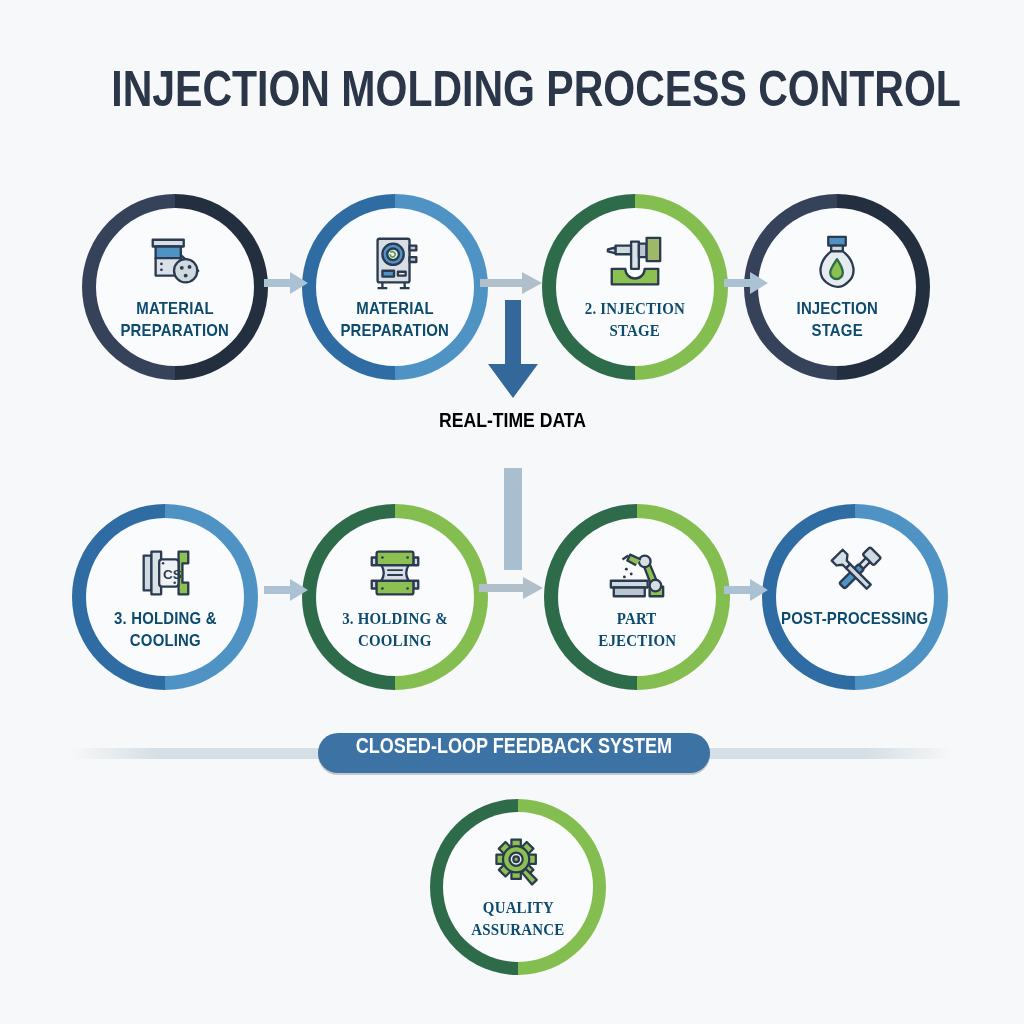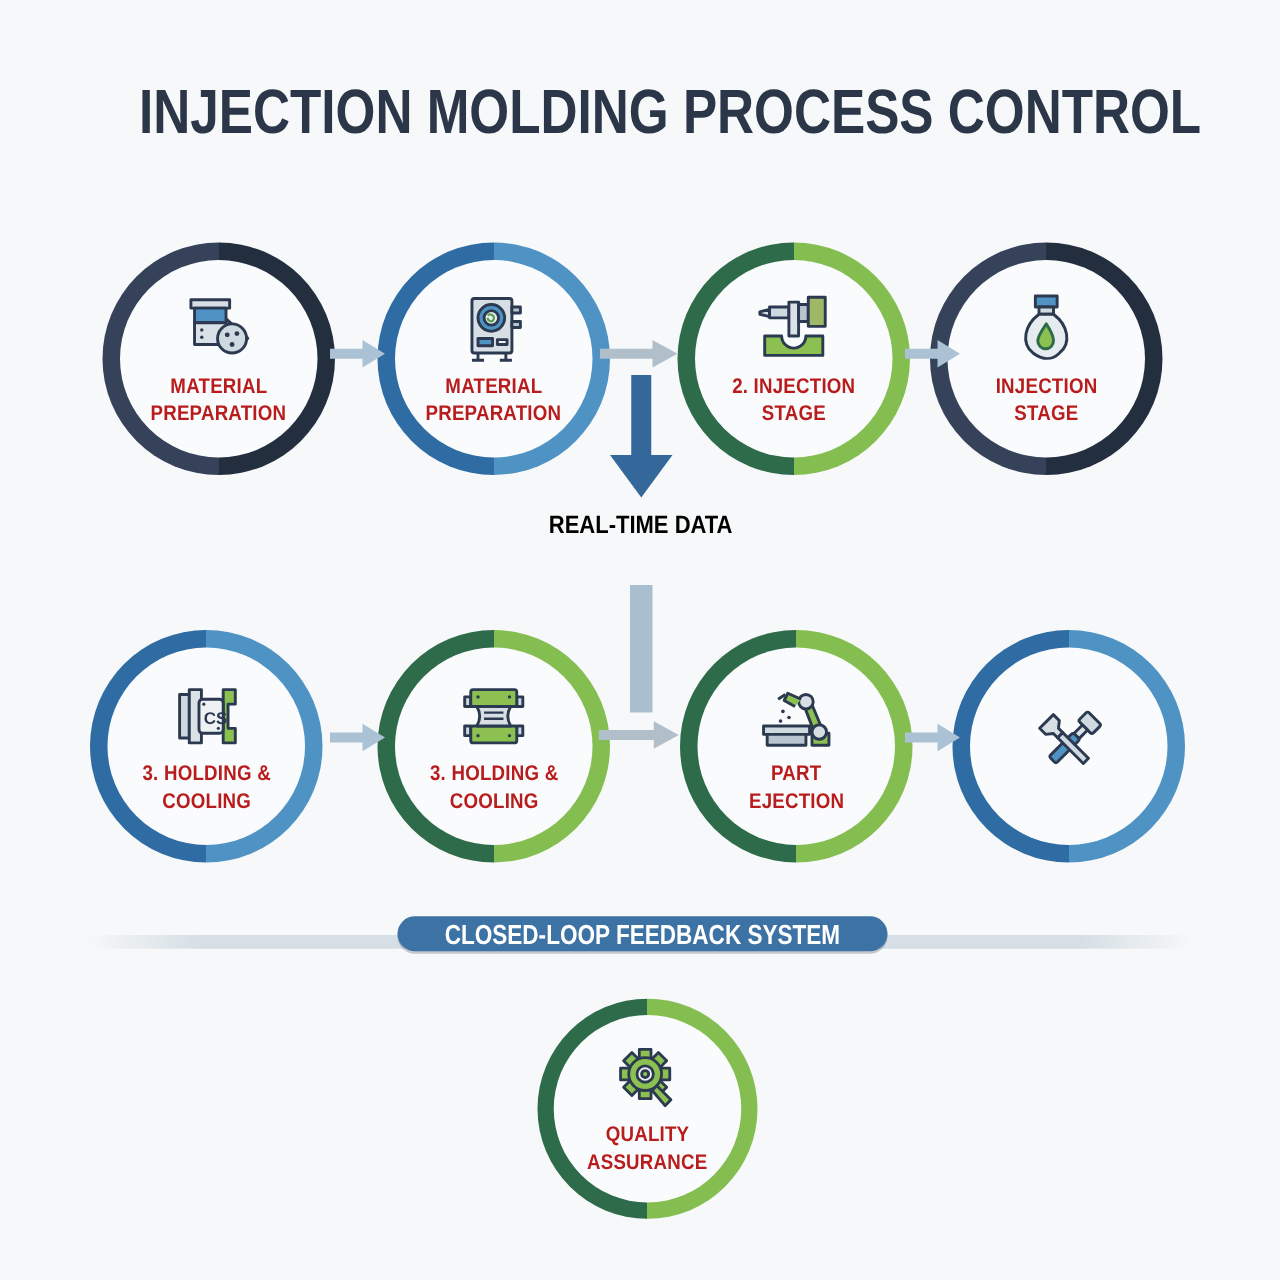--- a/index.html
+++ b/index.html
@@ -9,36 +9,36 @@
   .title{position:absolute;top:60px;left:18px;width:1024px;text-align:center;
          font-size:50px;font-weight:bold;color:#2b3648;letter-spacing:0px;}
   .cond{display:inline-block;transform:scaleX(0.82);transform-origin:50% 50%;white-space:nowrap;}
   .cond2{display:inline-block;transform:scaleX(0.88);transform-origin:50% 50%;white-space:nowrap;}
 
   .node{position:absolute;border-radius:50%;display:flex;align-items:center;justify-content:center;}
   .node.big{width:186px;height:186px;}
   .node.qa{width:176px;height:176px;}
   .theme-navy{background:linear-gradient(90deg,#35425a 50%,#232e3f 50%);}
   .theme-blue{background:linear-gradient(90deg,#2e6ca3 50%,#4f93c5 50%);}
-  .theme-green{background:linear-gradient(90deg,#2e6b4a 50%,#85be50 50%);}
+  .theme-green{background:linear-gradient(90deg,#2e6b4a 50%,#85be50 50%);font-family:Liberation Serif, serif;}
   .node-inner{background:#fafbfc;border-radius:50%;display:flex;flex-direction:column;
               align-items:center;justify-content:center;text-align:center;}
   .big .node-inner{width:158px;height:158px;}
   .qa .node-inner{width:150px;height:150px;}
   .node-icon{margin-bottom:4px;line-height:0;}
-  .node-label{font-size:17px;font-weight:bold;color:#b91c1c;line-height:1.3;letter-spacing:0.2px;}
+  .node-label{font-size:17px;font-weight:bold;color:#0c4a6e;line-height:1.3;letter-spacing:0.2px;}
 
   .mon-text{position:absolute;top:408px;left:403px;width:220px;text-align:center;
             font-size:20px;font-weight:bold;color:#000000;line-height:1.25;}
   .vbar{position:absolute;left:504px;top:468px;width:18px;height:102px;background:#a9bfcf;}
 
   .banner-line{position:absolute;top:748px;left:70px;width:884px;height:11px;
     background:linear-gradient(90deg,rgba(214,223,229,0) 0%,#d6dfe5 10%,#d6dfe5 90%,rgba(214,223,229,0) 100%);}
-  .banner-pill{position:absolute;top:733px;left:318px;width:392px;height:28px;border-radius:20px;
-    background:#3d72a4;color:#ffffff;display:flex;align-items:flex-end;justify-content:center;
+  .banner-pill{position:absolute;top:733px;left:318px;width:392px;height:40px;border-radius:20px;
+    background:#3d72a4;color:#ffffff;display:flex;align-items:flex-start;justify-content:center;
     font-size:22px;font-weight:bold;box-shadow:0 2px 0 rgba(43,54,72,0.25);}
 
   .arrow{position:absolute;line-height:0;}
 </style>
 </head>
 <body>
 
 <div class="canvas">
 
   <div class="title"><span class="cond">INJECTION MOLDING PROCESS CONTROL</span></div>
@@ -234,20 +234,24 @@
             <rect x="24" y="2" width="16" height="11" rx="2" fill="#cfd9e0"></rect>
             <rect x="29" y="13" width="6" height="10" fill="#dbe2e7"></rect>
             <rect x="28" y="23" width="8" height="28" rx="2" fill="#4f93c5"></rect>
           </g>
           <g transform="rotate(-45 32 32)">
             <path d="M24 6 h16 v7 l-5 4 v5 h-6 v-5 l-5 -4 Z" fill="#d7dee4"></path>
             <rect x="29" y="22" width="6" height="30" fill="#cfd9e0"></rect>
           </g>
         </svg>
       </div>
+      <div class="node-label">
+        <div><span class="cond2">POST-PROCESSING</span></div>
+        <div><span class="cond2"></span></div>
+      </div>
     </div>
   </div>
 
   <div class="arrow" style="left:262px;top:576px;">
     <svg width="48" height="28">
         <line x1="2" y1="14" x2="30" y2="14" stroke="#abc2d4" stroke-width="8"></line>
         <path d="M28 3 L46 14 L28 25 Z" fill="#abc2d4"></path>
       </svg>
   </div>
   <div class="arrow" style="left:477px;top:573px;">

